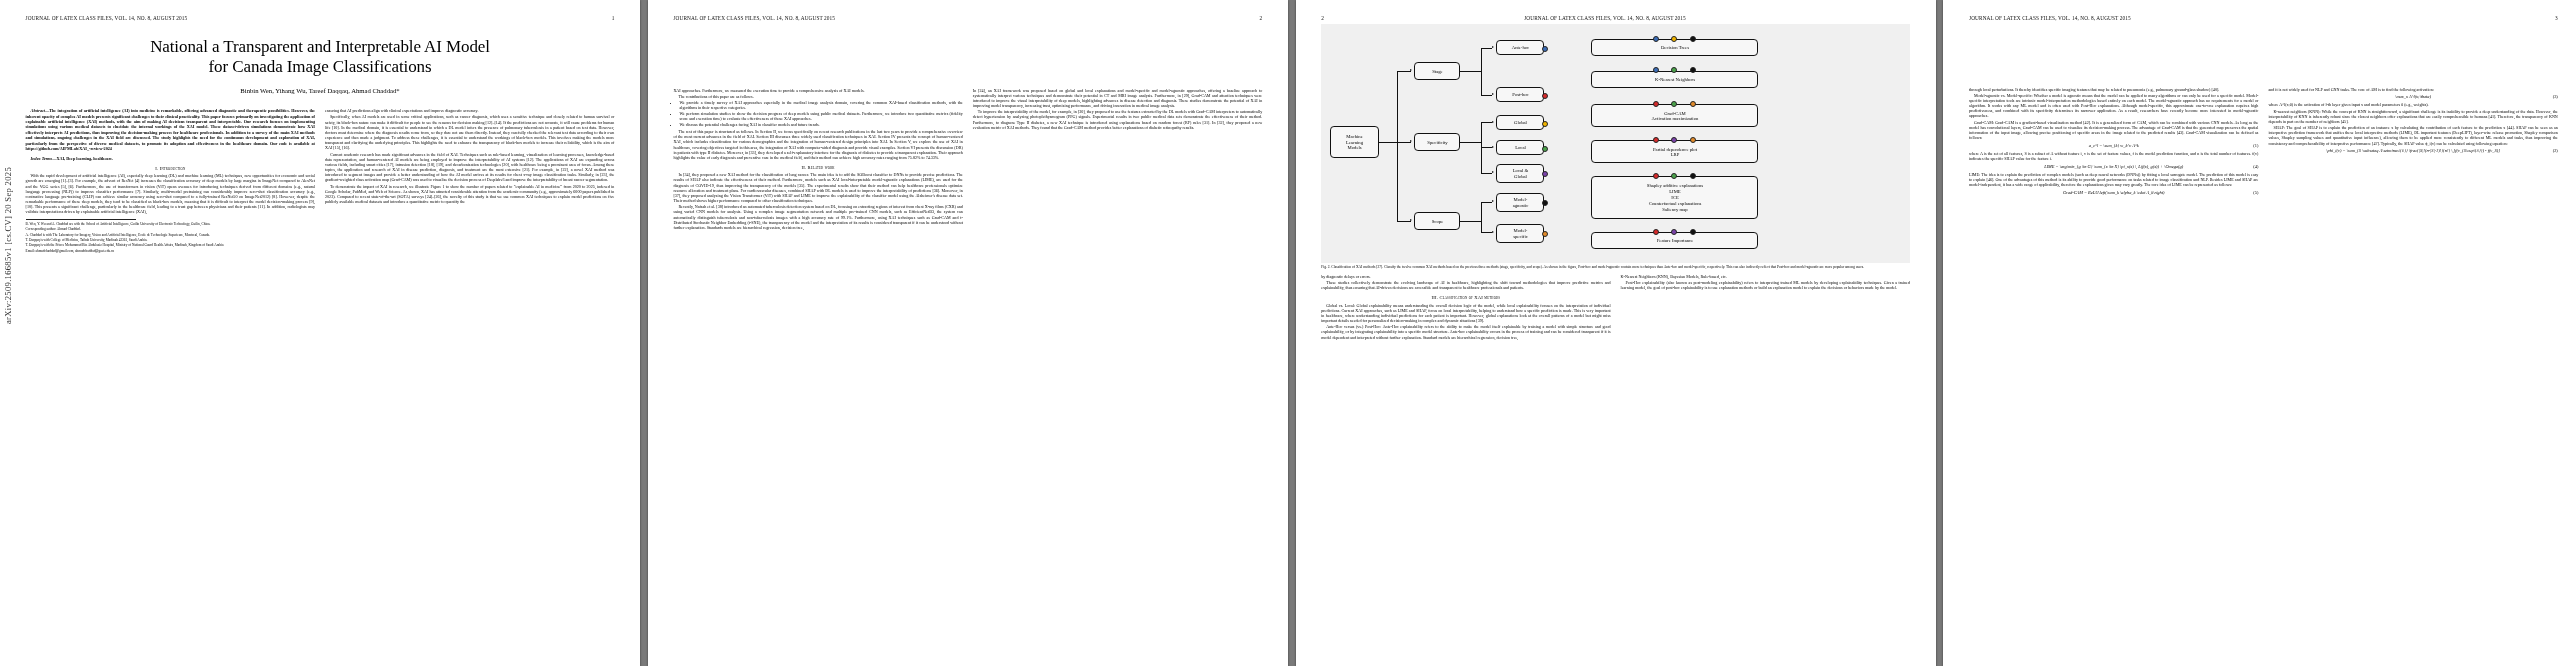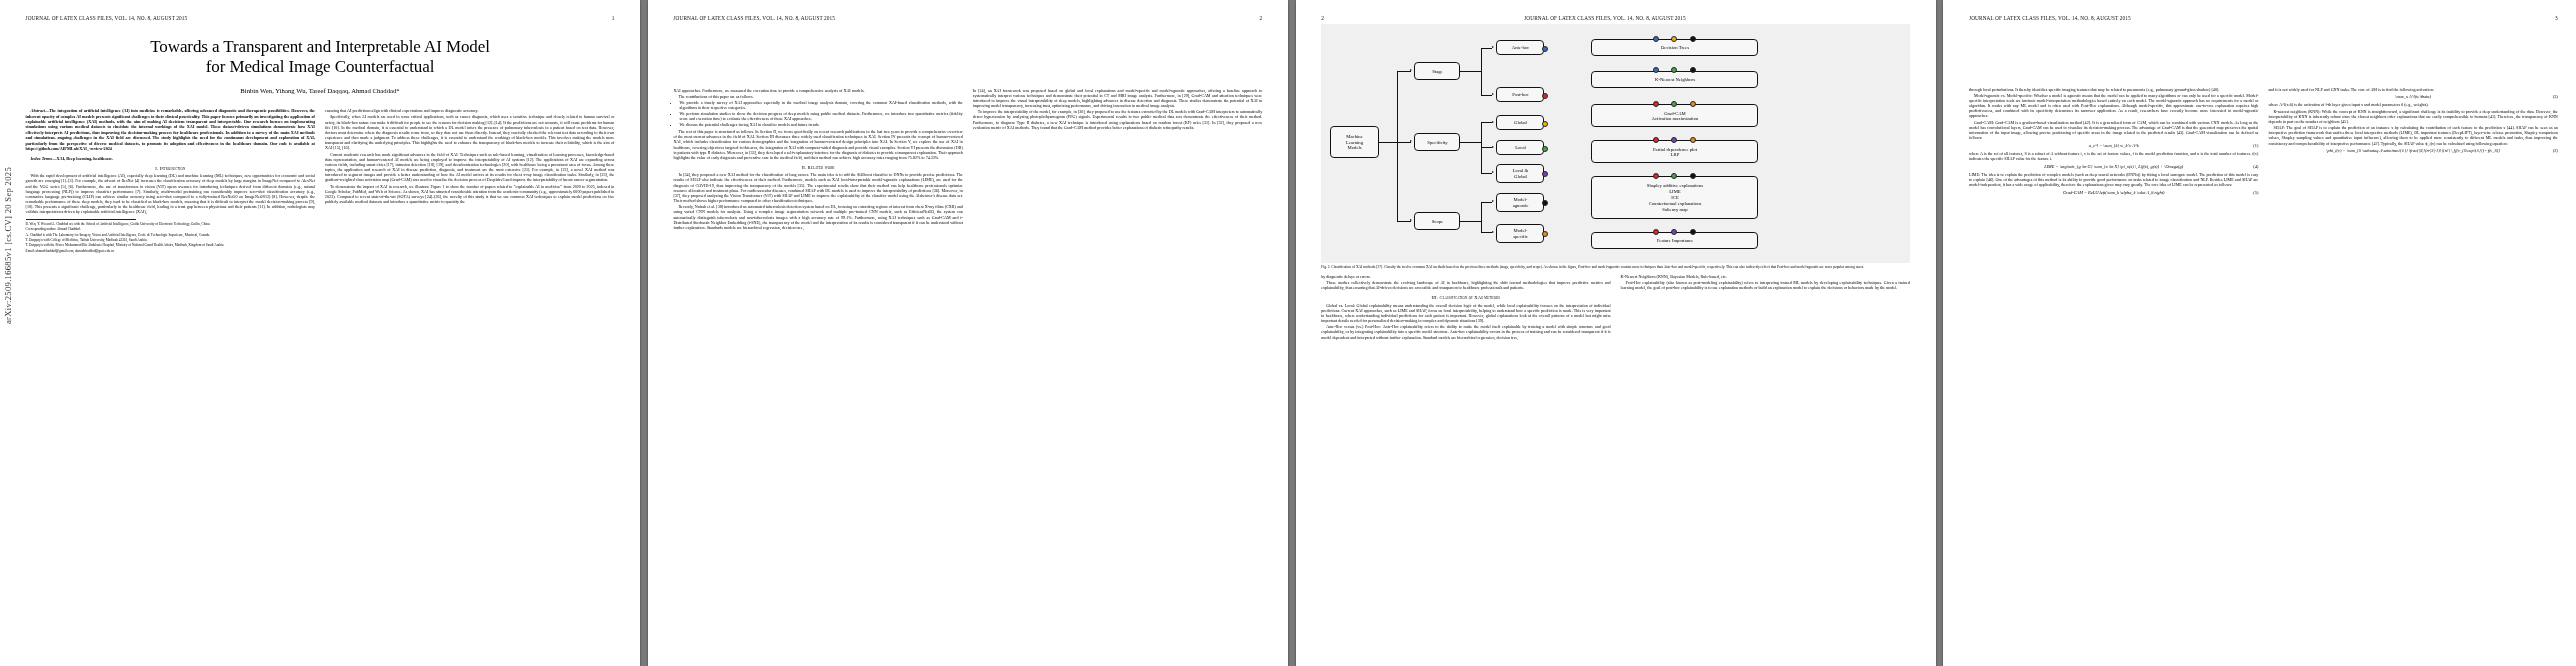--- a/index.html
+++ b/index.html
@@ -39,22 +39,22 @@
 <div class="viewer">
 
   <div class="page">
     <div class="runhead">
       <span class="rh-title">JOURNAL OF LATEX CLASS FILES, VOL. 14, NO. 8, AUGUST 2015</span>
       <span class="rh-num">1</span>
     </div>
     <div class="arxiv-stamp">arXiv:2509.16685v1  [cs.CV]  20 Sep 2025</div>
 
     <div class="title">
-      <div>Towards a Transparent and Interpretable AI Model</div>
-      <div>for Medical Image Counterfactual</div>
+      <div>National a Transparent and Interpretable AI Model</div>
+      <div>for Canada Image Classifications</div>
     </div>
     <div class="authors">Binbin Wen, Yihang Wu, Tareef Daqqaq, Ahmad Chaddad*</div>
 
     <div class="cols">
       <div class="col">
         <p class="abs"><i>Abstract</i><span>—The integration of artificial intelligence (AI) into medicine is remarkable, offering advanced diagnostic and therapeutic possibilities. However, the inherent opacity of complex AI models presents significant challenges to their clinical practicality. This paper focuses primarily on investigating the application of explainable artificial intelligence (XAI) methods, with the aim of making AI decisions transparent and interpretable. Our research focuses on implementing simulations using various medical datasets to elucidate the internal workings of the XAI model. These dataset-driven simulations demonstrate how XAI effectively interprets AI predictions, thus improving the decision-making process for healthcare professionals. In addition to a survey of the main XAI methods and simulations, ongoing challenges in the XAI field are discussed. The study highlights the need for the continuous development and exploration of XAI, particularly from the perspective of diverse medical datasets, to promote its adoption and effectiveness in the healthcare domain. Our code is available at https://github.com/AIPMLab/XAI_-review-2024</span></p>
         <p class="abs"><i>Index Terms</i><span>—XAI, Deep learning, healthcare.</span></p>
         <div class="sect">I. Introduction</div>
         <p class="body">With the rapid development of artificial intelligence (AI), especially deep learning (DL) and machine learning (ML) techniques, new opportunities for economic and social growth are emerging [1]–[3]. For example, the advent of ResNet [4] increases the classification accuracy of deep models by large margins in ImageNet compared to AlexNet and the VGG series [5], [6]. Furthermore, the use of transformers in vision (ViT) opens avenues for introducing techniques derived from different domains (e.g., natural language processing (NLP)) to improve classifier performance [7]. Similarly, multi-modal pretraining can considerably improve zero-shot classification accuracy (e.g., contrastive language pre-training (CLIP) can achieve similar accuracy using zero-shot compared to a fully-trained ResNet50 on ImageNet2012) [8]. However, despite the remarkable performance of these deep models, they tend to be classified as black-box models, meaning that it is difficult to interpret the model decision-making process [9], [10]. This presents a significant challenge, particularly in the healthcare field, leading to a trust gap between physicians and their patients [11]. In addition, radiologists may validate interpretations driven by explainable artificial intelligence (XAI),</p>
         <hr class="fnrule">

